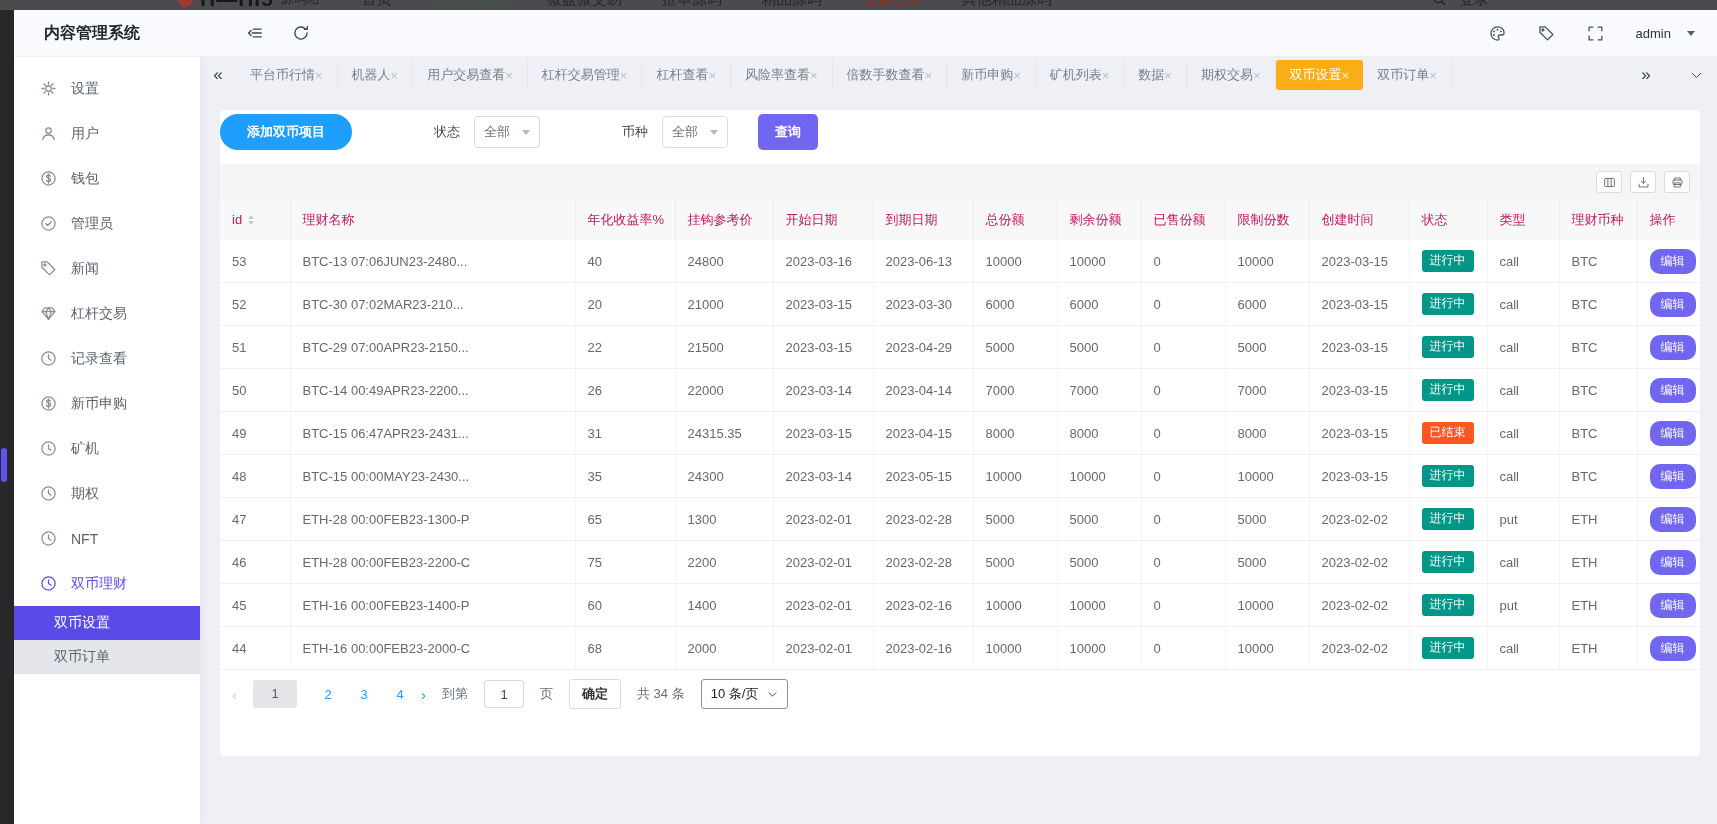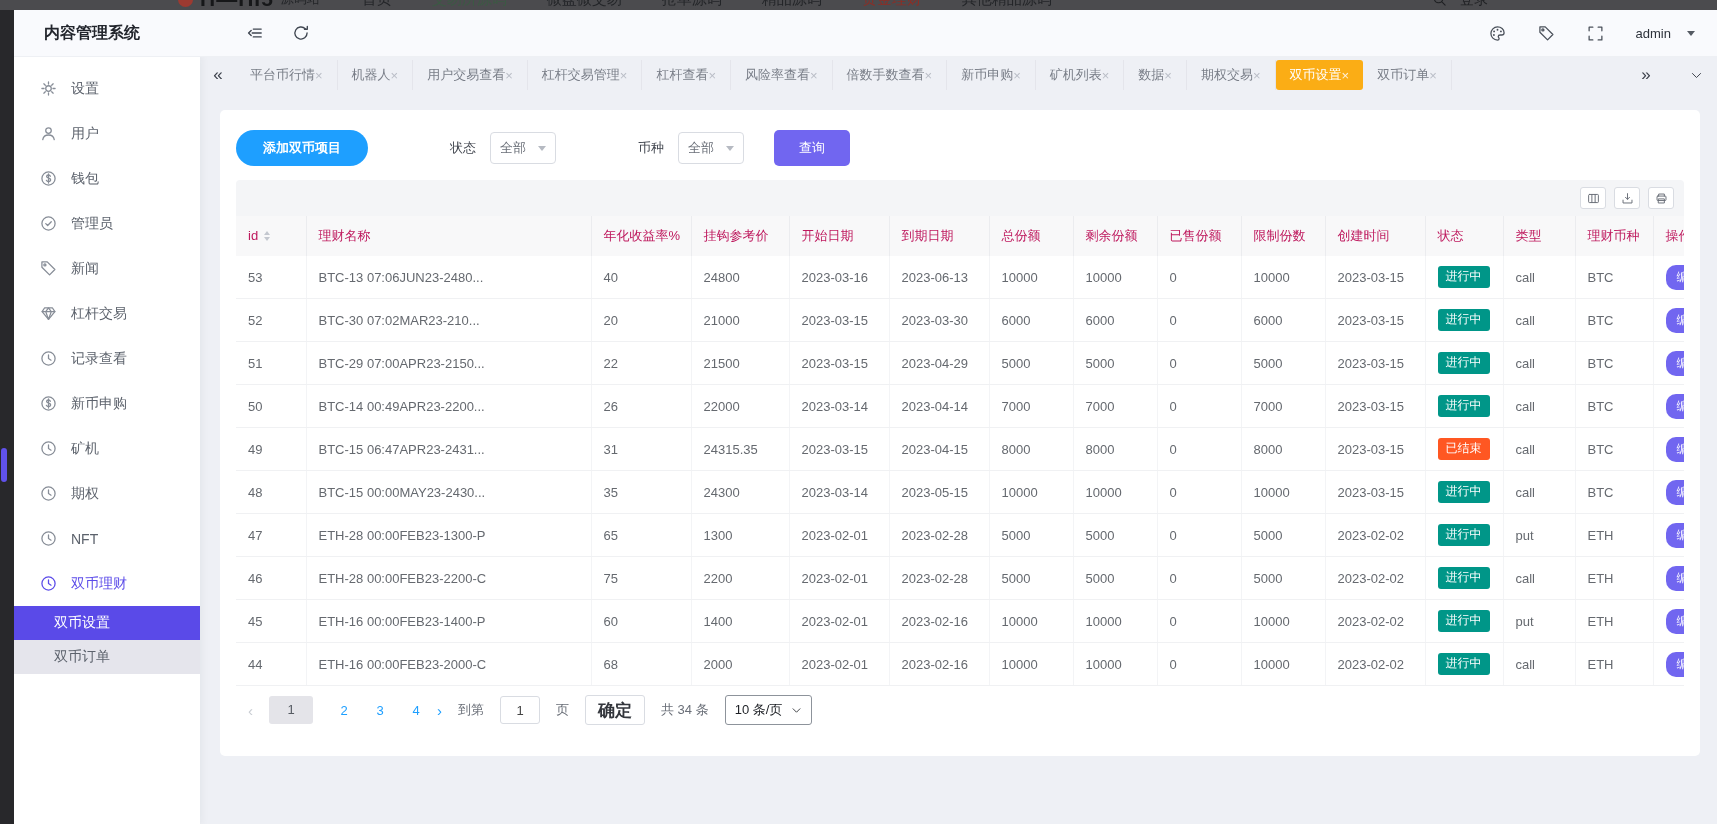--- a/index.html
+++ b/index.html
@@ -56,31 +56,31 @@
     border-right:1px solid #e4e5eb;cursor:pointer;white-space:nowrap;}
   .tab-close{font-size:13px;color:#b9bdc6;line-height:1;}
   .tab-close::before{content:"×";}
   .tab.tab-true{background:#FBAD15;color:#fff;border-radius:3px;border-right:none;}
   .tab.tab-true .tab-close{color:rgba(255,255,255,.85);}
   .tab-right{margin-left:auto;display:flex;align-items:center;gap:26px;padding-right:14px;}
   .tab-dd{width:13px;height:13px;color:#3c414b;cursor:pointer;display:inline-flex;}
 
   
   .card{position:absolute;left:20px;top:54px;width:1480px;height:646px;box-sizing:border-box;
-    background:#fff;border-radius:5px;padding:16px;}
+    background:#fff;border-radius:5px;}
   .toolbar{display:flex;align-items:center;height:36px;margin:4px 0 14px 0;}
   .btn-add{height:36px;padding:0 27px;border:none;border-radius:18px;background:#1E9FFF;color:#fff;
     font-size:13px;font-weight:bold;cursor:pointer;font-family:inherit;}
   .flab{font-size:13px;color:#40454e;margin-left:82px;}
   .select{width:66px;height:32px;margin-left:14px;border:1px solid #d9dce2;border-radius:4px;background:#fff;
     display:flex;align-items:center;justify-content:space-between;padding:0 9px;font-size:13px;color:#6a6f78;
     box-sizing:border-box;cursor:pointer;}
   .sel-caret{width:0;height:0;border:4px solid transparent;border-top:5px solid #b6bac2;margin-top:5px;}
-  .btn-query{margin-left:30px;width:76px;height:36px;border:none;border-radius:5px;background:#7166F0;color:#fff;
-    font-size:13px;font-weight:normal;cursor:pointer;font-family:inherit;}
+  .btn-query{margin-left:30px;width:60px;height:36px;border:none;border-radius:5px;background:#7166F0;color:#fff;
+    font-size:13px;font-weight:bold;cursor:pointer;font-family:inherit;}
 
   
   .table-zone{background:#f4f5f7;border-radius:4px 4px 0 0;}
   .table-tools{height:36px;display:flex;justify-content:flex-end;align-items:center;gap:8px;padding-right:10px;}
   .tool-btn{width:26px;height:22px;background:#fff;border:1px solid #d9dce2;border-radius:3px;
     display:flex;align-items:center;justify-content:center;cursor:pointer;padding:0;}
   .tool-btn span{width:13px;height:13px;color:#6a6f78;display:inline-flex;}
   table{width:100%;border-collapse:collapse;table-layout:fixed;background:#fff;}
   thead th{height:40px;background:#f8f8f9;font-size:13px;color:#be185d;font-weight:normal;text-align:left;
     padding:0 6px 0 12px;border-right:1px solid #ebecef;white-space:nowrap;overflow:hidden;}
@@ -102,21 +102,21 @@
   
   .pagination{display:flex;align-items:center;height:48px;padding-left:12px;font-size:13px;color:#6a6f78;gap:16px;}
   .pg-prev{color:#c8ccd2;font-size:15px;cursor:default;}
   .pages{display:flex;align-items:center;gap:26px;}
   .pgnum{color:#1E9FFF;cursor:pointer;min-width:10px;text-align:center;}
   .pgnum.pg-true{background:#e4e4e9;color:#565b62;width:44px;height:28px;line-height:28px;border-radius:3px;cursor:default;}
   .pg-next{color:#1E9FFF;font-size:15px;cursor:pointer;}
   .jump-input{width:40px;height:28px;border:1px solid #d9dce2;border-radius:3px;text-align:center;
     font-size:13px;color:#444;box-sizing:border-box;font-family:inherit;}
   .btn-confirm{height:30px;padding:0 12px;background:#fff;border:1px solid #d9dce2;border-radius:3px;
-    font-size:17px;font-weight:bold;color:#33363c;cursor:pointer;font-family:inherit;}
+    font-size:13px;font-weight:bold;color:#33363c;cursor:pointer;font-family:inherit;}
   .size-select{height:28px;border:1px solid #8d939b;border-radius:3px;display:flex;align-items:center;gap:9px;
     padding:0 9px;font-size:13px;color:#1d2025;cursor:pointer;background:#fff;}
   .size-select span.chv{width:11px;height:11px;color:#1d2025;display:inline-flex;}
   svg{display:block;width:100%;height:100%;}
 </style>
 </head>
 <body>
 
 <div class="site-strip">
   <div class="site-strip-inner">

